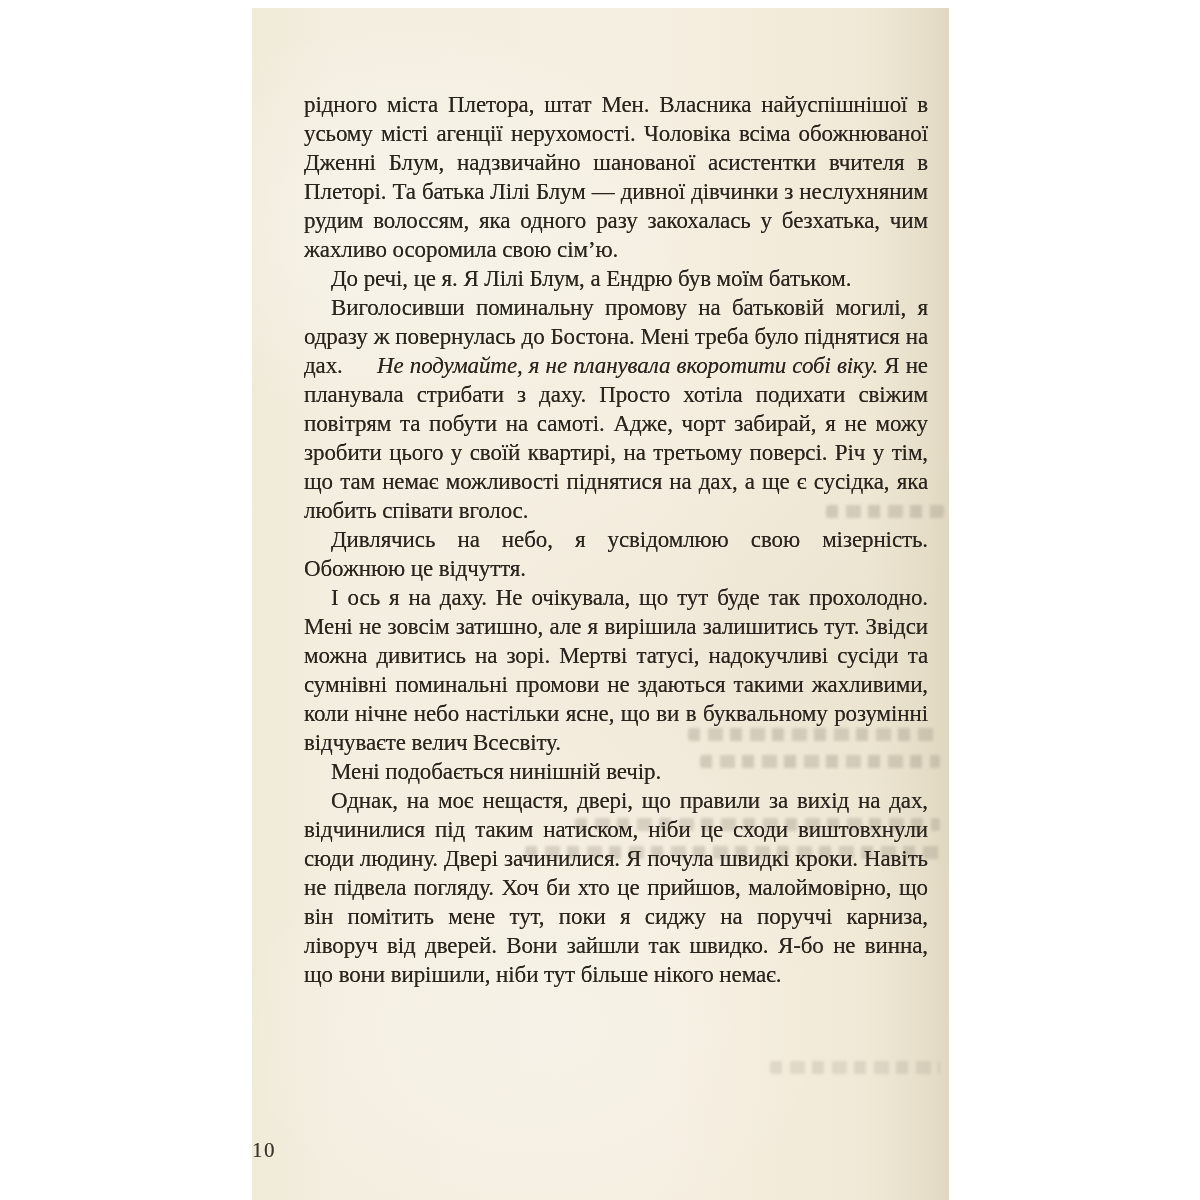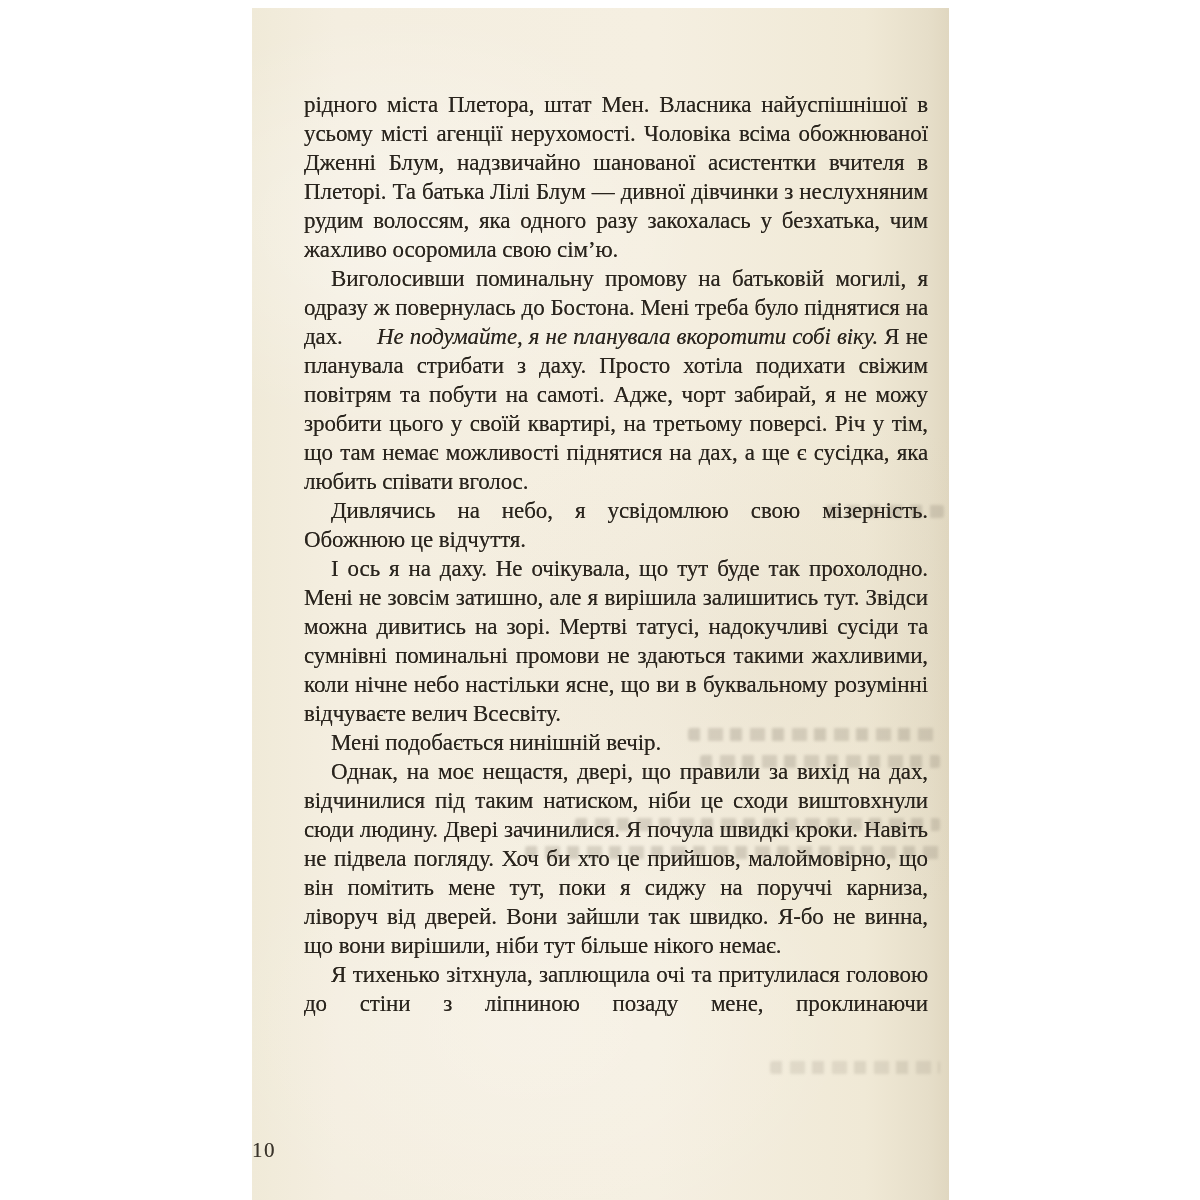--- a/index.html
+++ b/index.html
@@ -73,23 +73,23 @@
 
     <div class="bleed" style="left:574px; top:497px; width:118px;"></div>
     <div class="bleed" style="left:436px; top:720px; width:252px;"></div>
     <div class="bleed" style="left:448px; top:747px; width:240px;"></div>
     <div class="bleed" style="left:323px; top:810px; width:365px;"></div>
     <div class="bleed" style="left:273px; top:838px; width:415px;"></div>
     <div class="bleed" style="left:518px; top:1053px; width:170px; opacity:0.2;"></div>
 
     <div class="text-block">
         <p class="para"><span>рідного міста Плетора, штат Мен. Власника найуспішнішої в усьому місті агенції нерухомості. Чоловіка всіма обожнюваної Дженні Блум, надзвичайно шанованої асистентки вчителя в Плеторі. Та батька Лілі Блум — дивної дівчинки з неслухняним рудим волоссям, яка одного разу закохалась у безхатька, чим жахливо осоромила свою сім’ю.</span></p>
+        <p class="para indent"><span>До речі, це я. Я Лілі Блум, а Ендрю був моїм батьком.</span></p>
         <p class="para indent"><span>Виголосивши поминальну промову на батьковій могилі, я одразу ж повернулась до Бостона. Мені треба було піднятися на дах. </span><em>Не подумайте, я не планувала вкоротити собі віку.</em><span> Я не планувала стрибати з даху. Просто хотіла подихати свіжим повітрям та побути на самоті. Адже, чорт забирай, я не можу зробити цього у своїй квартирі, на третьому поверсі. Річ у тім, що там немає можливості піднятися на дах, а ще є сусідка, яка любить співати вголос.</span></p>
         <p class="para indent"><span>Дивлячись на небо, я усвідомлюю свою мізерність. Обожнюю це відчуття.</span></p>
         <p class="para indent"><span>І ось я на даху. Не очікувала, що тут буде так прохолодно. Мені не зовсім затишно, але я вирішила залишитись тут. Звідси можна дивитись на зорі. Мертві татусі, надокучливі сусіди та сумнівні поминальні промови не здаються такими жахливими, коли нічне небо настільки ясне, що ви в буквальному розумінні відчуваєте велич Всесвіту.</span></p>
         <p class="para indent"><span>Мені подобається нинішній вечір.</span></p>
         <p class="para indent"><span>Однак, на моє нещастя, двері, що правили за вихід на дах, відчинилися під таким натиском, ніби це сходи виштовхнули сюди людину. Двері зачинилися. Я почула швидкі кроки. Навіть не підвела погляду. Хоч би хто це прийшов, малоймовірно, що він помітить мене тут, поки я сиджу на поруччі карниза, ліворуч від дверей. Вони зайшли так швидко. Я-бо не винна, що вони вирішили, ніби тут більше нікого немає.</span></p>
-        <p class="para indent justify-last"><span>Я тихенько зітхнула, заплющила очі та притулилася головою до стіни з ліпниною позаду мене, проклинаючи</span></p>
       </div>
 
     <div class="page-number">10</div>
   </div>
 </div>
 
 </body></html>

